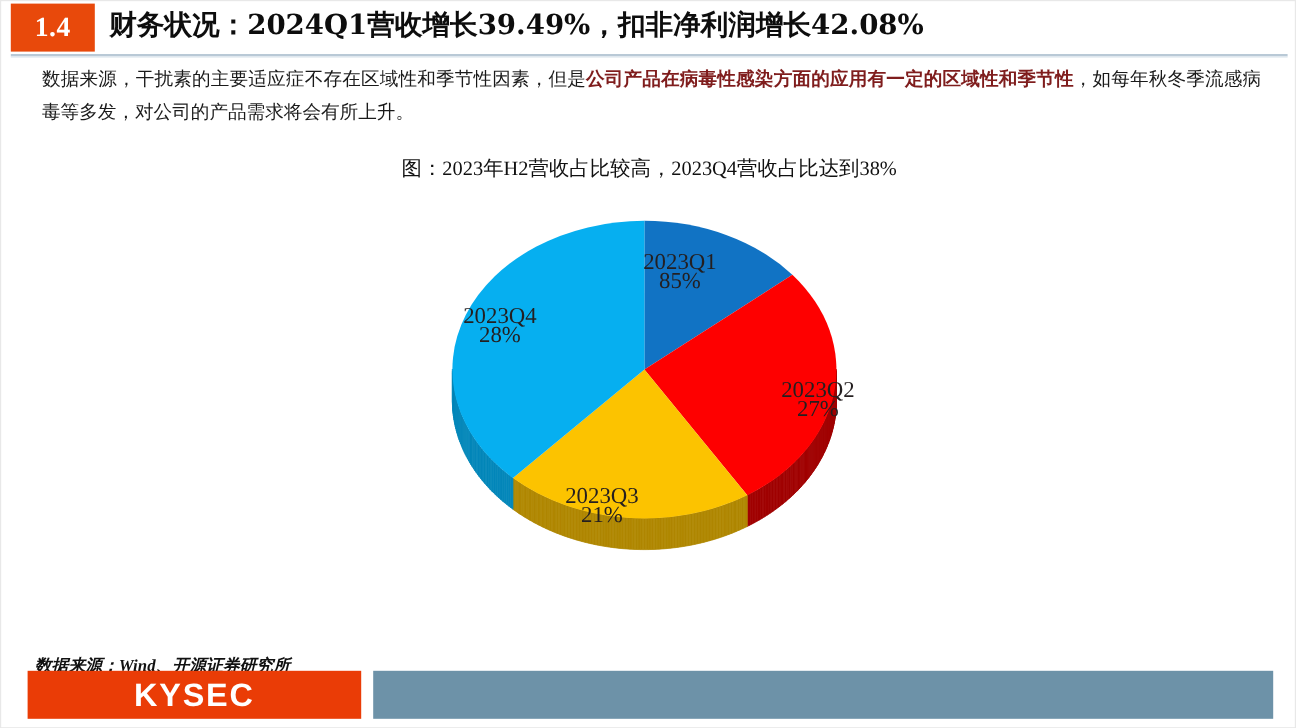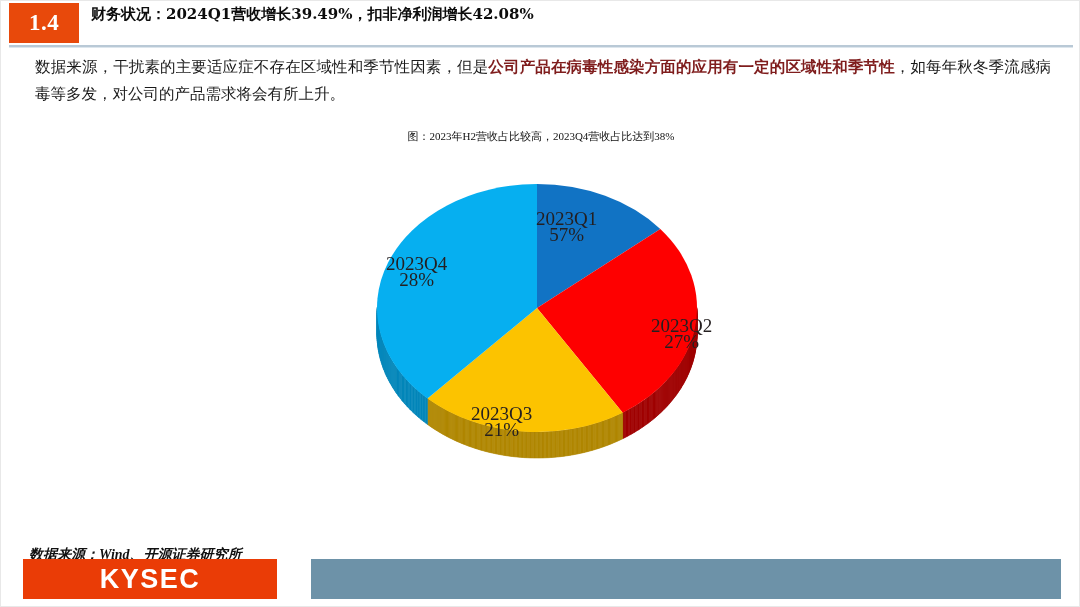--- a/index.html
+++ b/index.html
@@ -42,21 +42,21 @@
     letter-spacing: 0.5px;
     display: flex;
     align-items: center;
     justify-content: center;
     font-family: "Liberation Serif", serif;
   }
   .header-title {
     position: absolute;
     left: 90px;
     top: 4px;
-    font-size: 15px;
+    font-size: 23px;
     font-weight: bold;
     color: #0d0d0d;
     letter-spacing: 0px;
     white-space: nowrap;
     font-family: "DejaVu Serif", "Liberation Serif", serif;
   }
   .header-rule {
     position: absolute;
     left: 8px;
     top: 44px;
@@ -90,21 +90,21 @@
     font-weight: bold;
   }
 
   
   .chart-title {
     position: absolute;
     left: 0;
     top: 128px;
     width: 1080px;
     text-align: center;
-    font-size: 11px;
+    font-size: 17px;
     color: #111111;
     font-family: "Liberation Serif", "DejaVu Serif", serif;
   }
   .chart-area {
     position: absolute;
     left: 280px;
     top: 160px;
     width: 520px;
     height: 330px;
   }
@@ -135,21 +135,21 @@
     color: #111111;
     font-family: "Liberation Serif", "DejaVu Serif", serif;
     margin-top: 24px;
   }
 
   
   .footer-logo {
     position: absolute;
     left: 22px;
     top: 558px;
-    width: 254px;
+    width: 278px;
     height: 40px;
     background: #ea3c06;
     display: flex;
     align-items: center;
     justify-content: center;
   }
   .footer-logo span {
     color: #ffffff;
     font-size: 27px;
     font-weight: bold;
@@ -496,21 +496,21 @@
           <path d="M 96.13341850519359 152.06283964533526 L 96.05373698771132 150.21348947952504 L 96.05373698771132 176.21348947952504 L 96.13341850519359 178.06283964533526 Z" fill="#0487ba" stroke="#0487ba" stroke-width="0.6"></path>
           <path d="M 96.05373698771132 150.21348947952504 L 96.00967211486378 148.36342373767906 L 96.00967211486378 174.36342373767906 L 96.05373698771132 176.21348947952504 Z" fill="#0487ba" stroke="#0487ba" stroke-width="0.6"></path>
           <path d="M 96.00967211486378 148.36342373767906 L 96.00123369896471 146.51305439024804 L 96.00123369896471 172.51305439024804 L 96.00967211486378 174.36342373767906 Z" fill="#0487ba" stroke="#0487ba" stroke-width="0.6"></path>
           <path d="M 256 147 L 256 23 A 160 124 0 0 1 379.28211884412633 67.95942527116249 Z" fill="#1173c4"></path>
           <path d="M 256 147 L 379.28211884412633 67.95942527116249 A 160 124 0 0 1 341.73228719663945 251.6966627622499 Z" fill="#fe0000"></path>
           <path d="M 256 147 L 341.73228719663945 251.6966627622499 A 160 124 0 0 1 146.47246305140982 237.392109800255 Z" fill="#fcc300"></path>
           <path d="M 256 147 L 146.47246305140982 237.392109800255 A 160 124 0 0 1 255.99999999999997 23 Z" fill="#06aff0"></path>
         </g>
     </svg>
     <div id="pie-labels">
-        <div class="slice-label" style="left: 255px; top: 50px;"><span>2023Q1</span><span class="pct">57%</span></div>
+        <div class="slice-label" style="left: 255px; top: 50px;"><span>2023Q1</span><span class="pct">85%</span></div>
         <div class="slice-label" style="left: 370px; top: 157px;"><span>2023Q2</span><span class="pct">27%</span></div>
         <div class="slice-label" style="left: 190px; top: 245px;"><span>2023Q3</span><span class="pct">21%</span></div>
         <div class="slice-label" style="left: 105px; top: 95px;"><span>2023Q4</span><span class="pct">28%</span></div>
       </div>
   </div>
 
   <div class="source-note">数据来源：Wind、开源证券研究所</div>
 
   <div class="footer-logo">
     <span>KYSEC</span>

